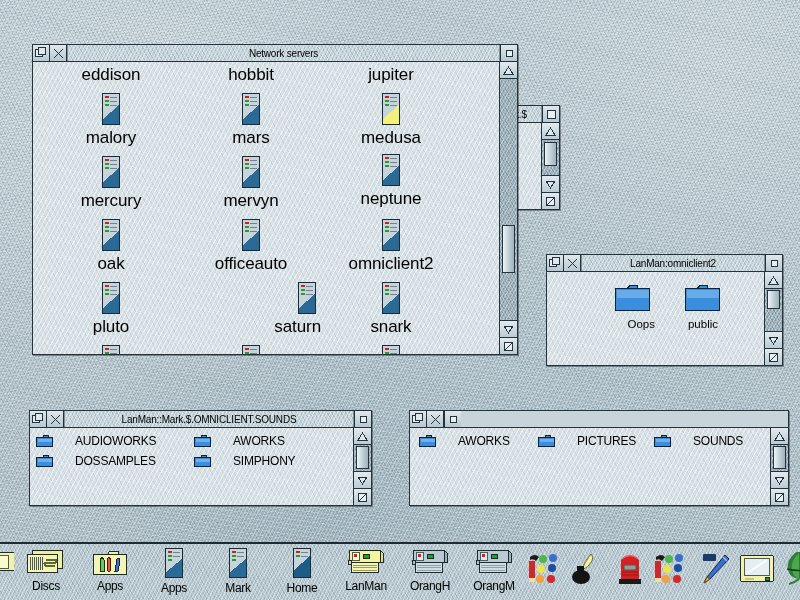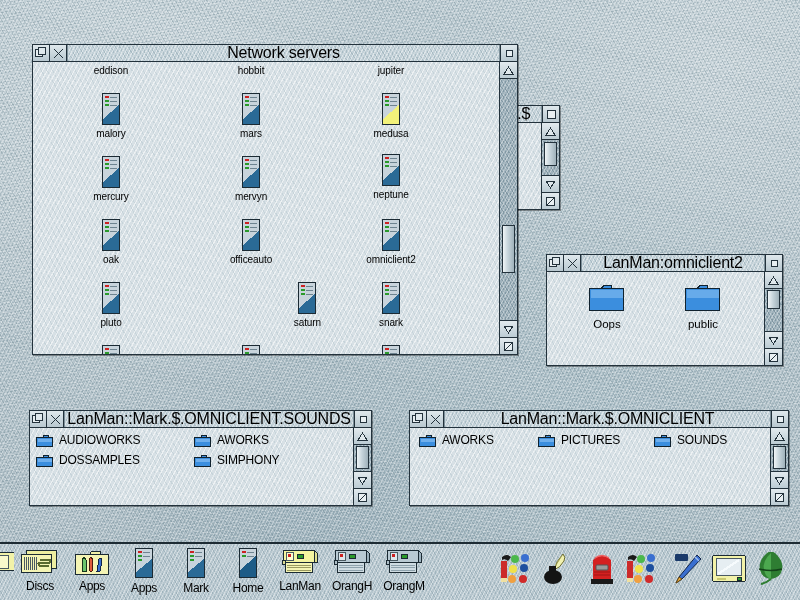--- a/index.html
+++ b/index.html
@@ -51,21 +51,21 @@
     background: linear-gradient(#dfe8ec, #b8c8d0);
     display: flex; align-items: center; justify-content: center;
     cursor: pointer;
   }
   .tb-btn.right { border-right: none; border-left: 1px solid #23323c; }
 
   .tb-title {
     flex: 1 1 auto;
     position: relative;
     display: flex; align-items: center; justify-content: center;
-    font-size: 16px;
+    font-size: 10px;
     color: #000;
     letter-spacing: -.2px;
     white-space: nowrap;
     overflow: hidden;
     background-color: #c3d1d8;
     background-image:
       repeating-linear-gradient(117deg, rgba(255,255,255,.45) 0 1px, rgba(0,0,0,0) 1px 3px),
       repeating-linear-gradient(63deg, rgba(110,140,152,.30) 0 1px, rgba(0,0,0,0) 1px 4px);
     border-left: 1px solid #7d909a;
     border-right: 1px solid #7d909a;
@@ -119,58 +119,58 @@
 
   
   .grid { position: relative; width: 100%; height: 100%; }
   .gcell {
     position: absolute;
     width: 140px;
     display: flex; flex-direction: column; align-items: center;
     cursor: pointer;
   }
   .gcell .lbl {
-    font-size: 10px; color: #000; margin-top: 1px;
+    font-size: 17px; color: #000; margin-top: 1px;
     white-space: nowrap; letter-spacing: -.1px;
   }
 
   
   .fcell {
     position: absolute;
     width: 96px;
     display: flex; flex-direction: column; align-items: center;
     cursor: pointer;
   }
   .fcell .lbl { font-size: 11.5px; margin-top: 2px; }
 
   
   .listitem {
     position: absolute;
-    display: flex; gap: 4px;
+    display: flex; align-items: center; gap: 20px;
     cursor: pointer;
   }
   .listitem .lbl { font-size: 12px; color: #000; white-space: nowrap; letter-spacing: -.2px; }
 
   
   #iconbar {
     position: absolute; left: 0; right: 0; bottom: 0;
     height: 58px;
     border-top: 2px solid #1d2b33;
     background-color: #b6c6ce;
     background-image:
       repeating-linear-gradient(117deg, rgba(255,255,255,.40) 0 1px, rgba(0,0,0,0) 1px 3px),
       repeating-linear-gradient(63deg, rgba(95,125,138,.25) 0 1px, rgba(0,0,0,0) 1px 4px);
     display: flex; align-items: flex-start;
     overflow: hidden;
   }
   #bar-left  { display: flex; align-items: flex-start; flex: 0 0 auto; }
   #bar-right { display: flex; align-items: flex-start; margin-left: auto; padding-right: 8px; }
 
   .baritem {
-    width: 52px;
+    width: 64px;
     display: flex; flex-direction: column; align-items: center;
     padding-top: 4px;
     cursor: pointer;
   }
   .baritem.clip { width: 14px; overflow: hidden; justify-content: flex-start; }
   .baritem .lbl {
     font-size: 12px; color: #000; margin-top: 1px;
     white-space: nowrap; letter-spacing: -.3px;
   }
   .baritem.plain { width: 42px; padding-top: 8px; }
@@ -481,21 +481,21 @@
     </div>
     <div class="tb-title">LanMan:omniclient2</div>
     <div class="tb-btn right">
       <svg width="11" height="11" viewBox="0 0 11 11">
           <rect x="2.5" y="2.5" width="6" height="6" fill="#e8eff2" stroke="#23323c"></rect>
         </svg>
     </div>
   </div>
 
   <div class="client" style="right:18px;">
-    <div class="fcell" style="left:12px; top:10px;">
+    <div class="fcell" style="left:12px; top:10px;align-items:flex-end;">
       <svg width="44" height="34" viewBox="0 0 44 34">
           <path d="M4.5 6.5 h12 l2 -3 h8 v3" fill="#3b8ede" stroke="#11222e" stroke-width="1.2"></path>
           <rect x="4.5" y="6.5" width="34" height="22" fill="#3b8ede" stroke="#11222e" stroke-width="1.2"></rect>
           <rect x="5.5" y="7.5" width="32" height="8" fill="#67abea"></rect>
         </svg>
       <div class="lbl">Oops</div>
     </div>
     <div class="fcell" style="left:108px; top:10px;">
       <svg width="44" height="34" viewBox="0 0 44 34">
           <path d="M4.5 6.5 h12 l2 -3 h8 v3" fill="#3b8ede" stroke="#11222e" stroke-width="1.2"></path>
@@ -614,21 +614,20 @@
       <svg width="12" height="12" viewBox="0 0 12 12">
           <rect x="0.5" y="2.5" width="7" height="7" fill="#e8eff2" stroke="#23323c"></rect>
           <rect x="3.5" y="0.5" width="7" height="7" fill="#dfe8ec" stroke="#23323c"></rect>
         </svg>
     </div>
     <div class="tb-btn">
       <svg width="11" height="11" viewBox="0 0 11 11">
           <path d="M1 1 L10 10 M10 1 L1 10" stroke="#23323c" stroke-width="1.4" fill="none"></path>
         </svg>
     </div>
-    <div class="tb-title">LanMan::Mark.$.OMNICLIENT</div>
     <div class="tb-btn right">
       <svg width="11" height="11" viewBox="0 0 11 11">
           <rect x="2.5" y="2.5" width="6" height="6" fill="#e8eff2" stroke="#23323c"></rect>
         </svg>
     </div>
   </div>
 
   <div class="client" style="right:18px;">
     <div class="listitem" style="left:8px; top:5px;">
       <svg width="20" height="15" viewBox="0 0 20 15">

